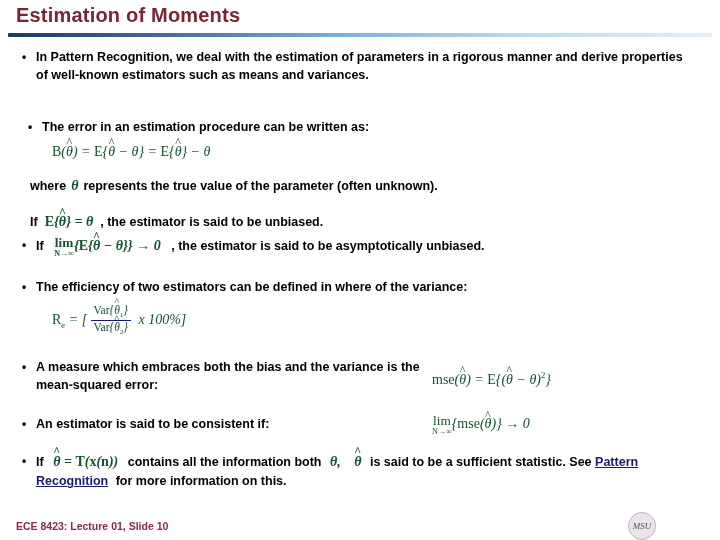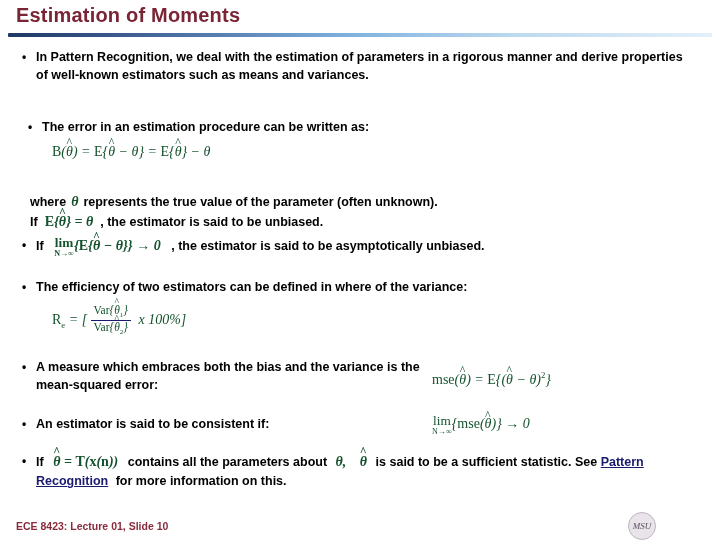--- a/index.html
+++ b/index.html
@@ -57,21 +57,21 @@
     font-size: 12px;
     color: #000;
   }
   .bullet .txt {
     display: block;
   }
   
   .b1 { position: absolute; left: 22px; top: 8px; width: 660px; padding-left: 14px; }
   .b2 { position: absolute; left: 28px; top: 78px; width: 640px; padding-left: 14px; }
   .eq1 { position: absolute; left: 52px; top: 104px; }
-  .t-where { position: absolute; left: 30px; top: 154px; font-size: 12.5px; font-weight: bold; }
+  .t-where { position: absolute; left: 30px; top: 138px; font-size: 12.5px; font-weight: bold; }
   .t-if  { position: absolute; left: 30px; top: 168px; font-size: 12.5px; font-weight: bold; }
   .b3 { position: absolute; left: 22px; top: 196px; width: 670px; padding-left: 14px; }
   .b4 { position: absolute; left: 22px; top: 238px; width: 670px; padding-left: 14px; }
   .eq2 { position: absolute; left: 52px; top: 264px; }
   .b5 { position: absolute; left: 22px; top: 318px; width: 410px; padding-left: 14px; }
   .eq3 { position: absolute; left: 432px; top: 330px; }
   .b6 { position: absolute; left: 22px; top: 375px; width: 400px; padding-left: 14px; }
   .eq4 { position: absolute; left: 432px; top: 374px; }
   .b7 { position: absolute; left: 22px; top: 412px; width: 672px; padding-left: 14px; }
 
@@ -223,21 +223,21 @@
       <span class="lim"><span class="lm">lim</span><span class="sb">N→∞</span></span>{<span class="up">mse</span>(<span class="hat">θ</span>)} → 0
     </div>
 
     <div class="bullet b7">
       <span class="dot">•</span>
       <span class="txt">
         <span>If</span>
         <span class="math" style="margin:12px 6px;">
           <span class="hat">θ</span> = <span class="up">T</span>(<span class="up">x</span>(<span class="up">n</span>))
         </span>
-        <span>contains all the parameters about</span>
+        <span>contains all the information both</span>
         <span class="math" style="margin:0 5px;">θ,</span>
         <span class="math" style="margin:0 5px;"><span class="hat">θ</span></span>
         <span>is said to be a sufficient statistic. See</span>
         <span class="link">Pattern Recognition</span>
         <span style="margin-left:4px;">for more information on this.</span>
       </span>
     </div>
 
   </div>
 

